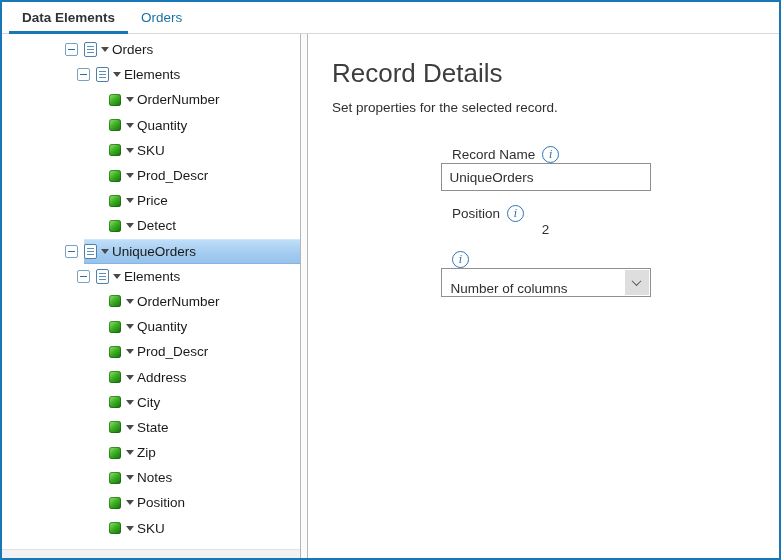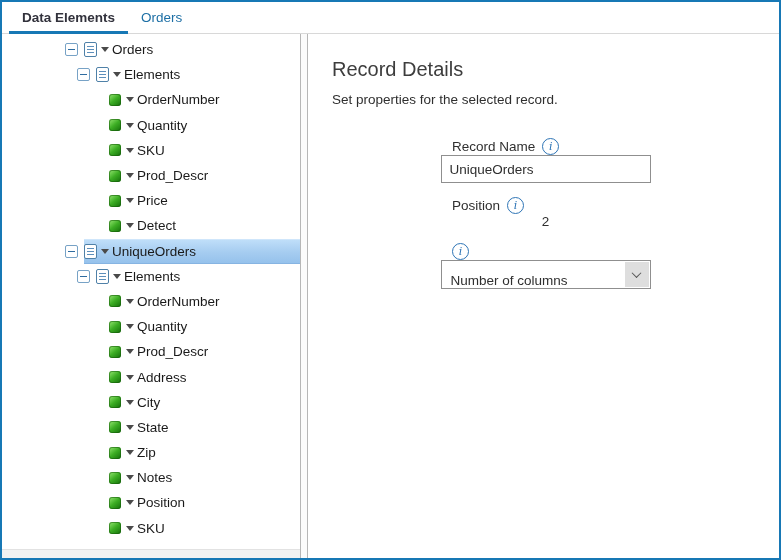--- a/index.html
+++ b/index.html
@@ -153,21 +153,21 @@
   .h-scrollbar {
     position: absolute;
     left: 0; right: 0; bottom: 0;
     height: 9px;
     background: #f2f2f2;
     border-top: 1px solid #e2e2e2;
   }
 
   
   .details-title {
-    font-size: 20px;
+    font-size: 26px;
     font-weight: normal;
     color: #3d3d3d;
     margin-bottom: 11px;
   }
   .details-subtitle {
     font-size: 13.5px;
     color: #2f2f2f;
     margin-bottom: 31px;
   }
   .form-row {

